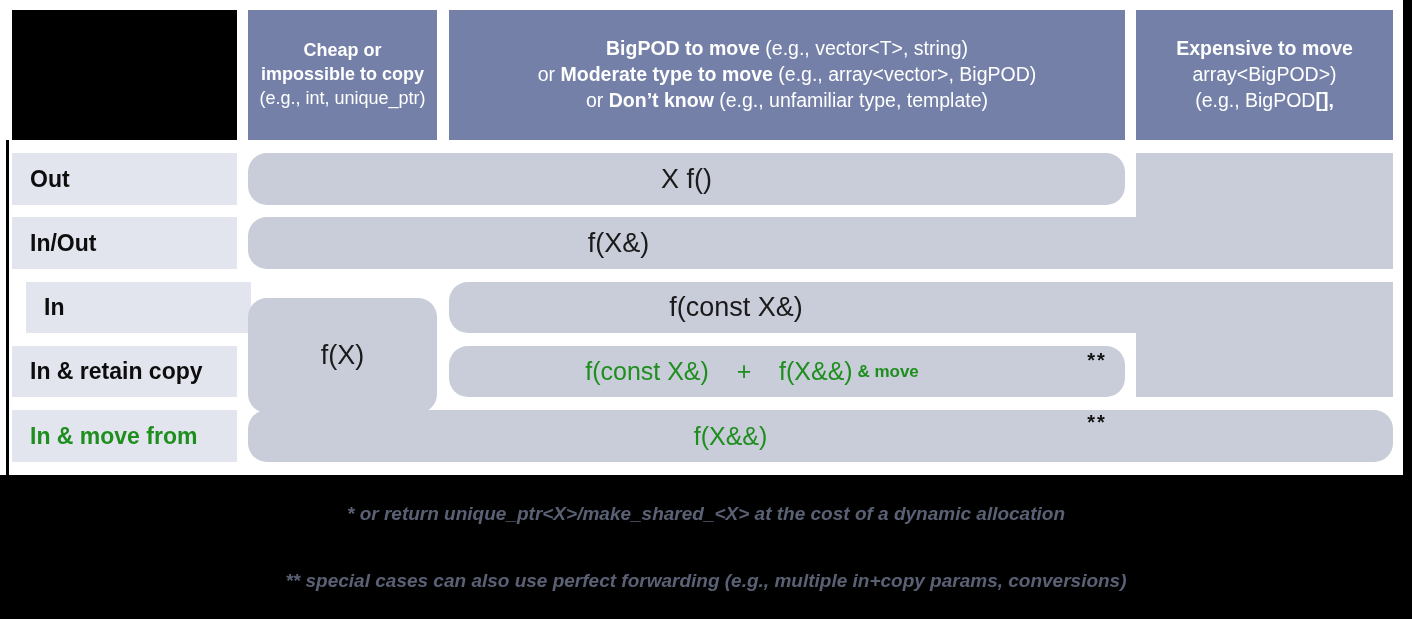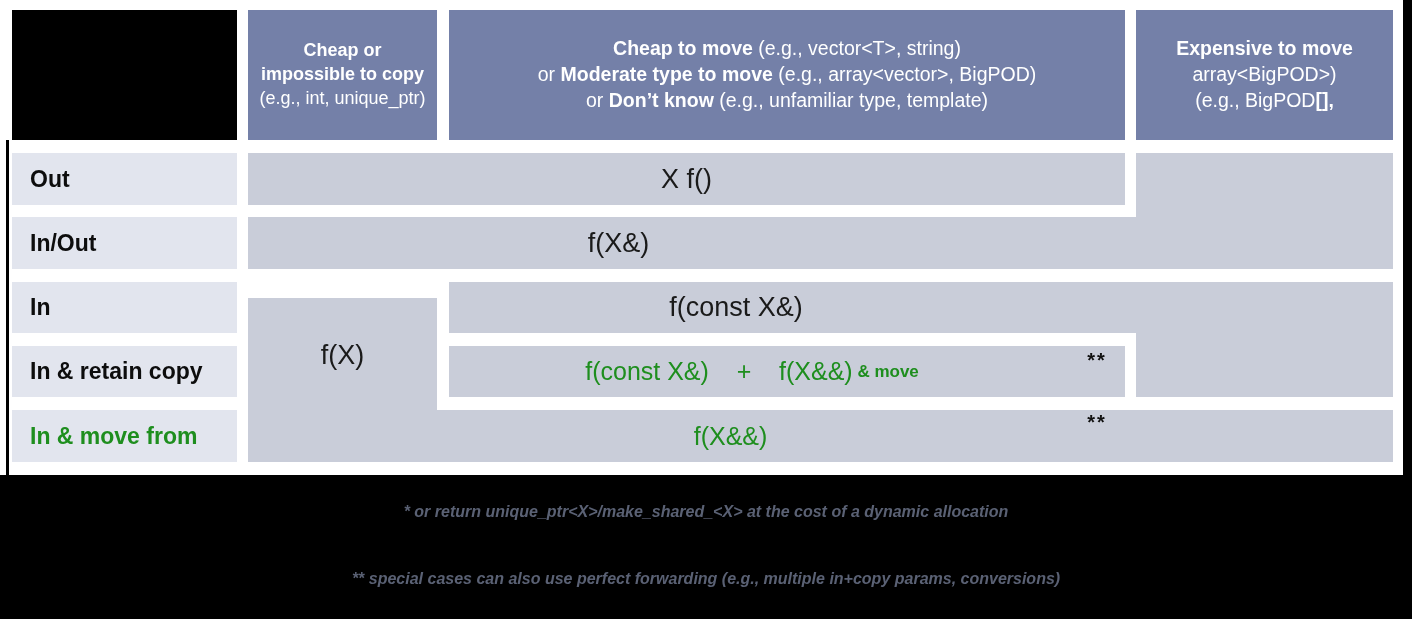--- a/index.html
+++ b/index.html
@@ -37,72 +37,72 @@
   .rlabel{
     left:12px;width:225px;background:var(--label-bg);
     display:flex;align-items:center;padding-left:18px;
     font-weight:bold;font-size:23px;color:#0d0d0d;
   }
   .rlabel.green{color:var(--green);}
   
   .cell{background:var(--cell-bg);}
   .codecell{
     display:flex;align-items:center;justify-content:center;
-    font-size:27px;color:#1a1a1a;
+    font-size:27px;color:#1a1a1a;border-radius:19px;
   }
   .codecell.green{color:var(--green);font-size:25px;}
   .cell-out   {left:248px;top:153px;width:877px;height:52px;}
   .cell-corner{left:1136px;top:153px;width:257px;height:116px;}
   .cell-inout {left:248px;top:217px;width:921px;height:52px;padding-right:180px;}
   .cell-fx    {left:248px;top:282px;width:189px;height:115px;margin-top:16px;}
   .cell-in    {left:449px;top:282px;width:944px;height:51px;padding-right:370px;}
   .cell-right2{left:1136px;top:282px;width:257px;height:115px;}
   .cell-retain{left:449px;top:346px;width:676px;height:51px;padding-right:70px;}
   .cell-move  {left:248px;top:410px;width:1145px;height:52px;padding-right:180px;}
   .cell-retain span{white-space:pre;}
   .star2{
     color:#111;font-weight:bold;font-size:20px;letter-spacing:2px;
     transform:translateX(-50%);
   }
   .star2-a{left:1097px;top:349px;}
   .star2-b{left:1097px;top:411px;}
   
   .footnote{
     left:0;width:1412px;text-align:center;color:var(--footnote);
-    font-style:italic;font-size:16px;font-weight:bold;
+    font-style:italic;font-size:19px;font-weight:bold;
   }
   .fn1{top:503px;}
   .fn2{top:570px;}
 </style>
 </head>
 <body>
 
 <div class="canvas">
 
   <div class="abs black corner-box"></div>
   <div class="abs black right-bar"></div>
   <div class="abs black left-line"></div>
 
   <div class="abs hdr hdr-col1">
     <div><span class="b">Cheap or impossible to copy</span><span> (e.g., int, unique_ptr)</span></div>
   </div>
   <div class="abs hdr hdr-col2">
-      <div class="hline"><span class="b">Cheap to move</span><span> (e.g., vector&lt;T&gt;, string)</span></div>
+      <div class="hline"><span class="b">BigPOD to move</span><span> (e.g., vector&lt;T&gt;, string)</span></div>
       <div class="hline"><span>or </span><span class="b">Moderate type to move</span><span> (e.g., array&lt;vector&gt;, BigPOD)</span></div>
       <div class="hline"><span>or </span><span class="b">Don’t know</span><span> (e.g., unfamiliar type, template)</span></div>
     </div>
   <div class="abs hdr hdr-col3">
       <div class="hline"><span class="b">Expensive to move</span></div>
       <div class="hline"><span>array&lt;BigPOD&gt;)</span></div>
       <div class="hline"><span>(e.g., BigPOD</span><span class="b">[],</span></div>
     </div>
 
   <div class="abs rlabel" style="top:153px;height:52px;">Out</div>
   <div class="abs rlabel" style="top:217px;height:52px;">In/Out</div>
-  <div class="abs rlabel" style="top:282px;height:51px;">In</div>
+  <div class="abs rlabel" style="top:282px;height:51px;margin-left:14px;">In</div>
   <div class="abs rlabel" style="top:346px;height:51px;">In &amp; retain copy</div>
   <div class="abs rlabel green" style="top:410px;height:52px;">In &amp; move from</div>
 
   <div class="abs cell codecell cell-out">X f()</div>
   <div class="abs cell cell-corner"></div>
   <div class="abs cell codecell cell-inout">f(X&amp;)</div>
   <div class="abs cell codecell cell-fx">f(X)</div>
   <div class="abs cell codecell cell-in">f(const X&amp;)</div>
   <div class="abs cell cell-right2"></div>
   <div class="abs cell codecell green cell-retain">

